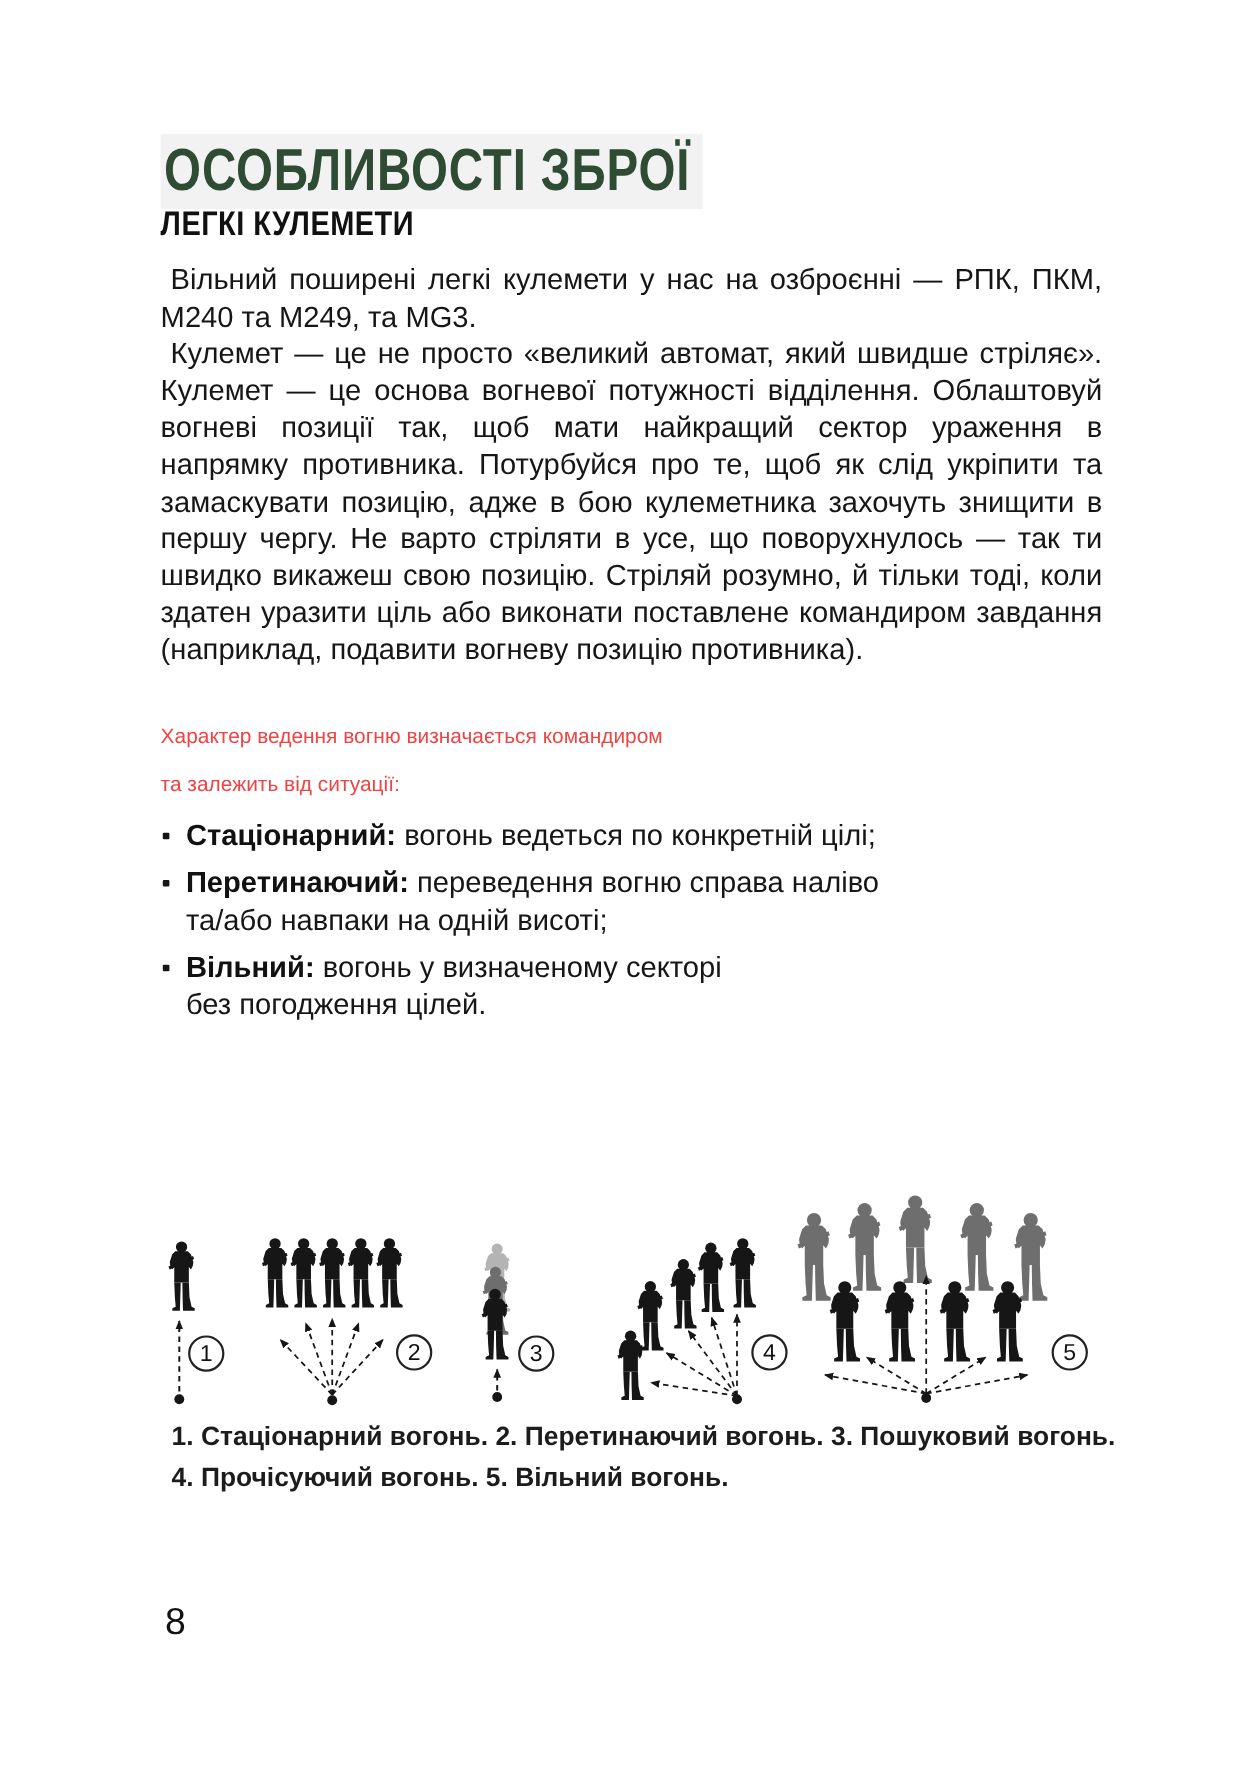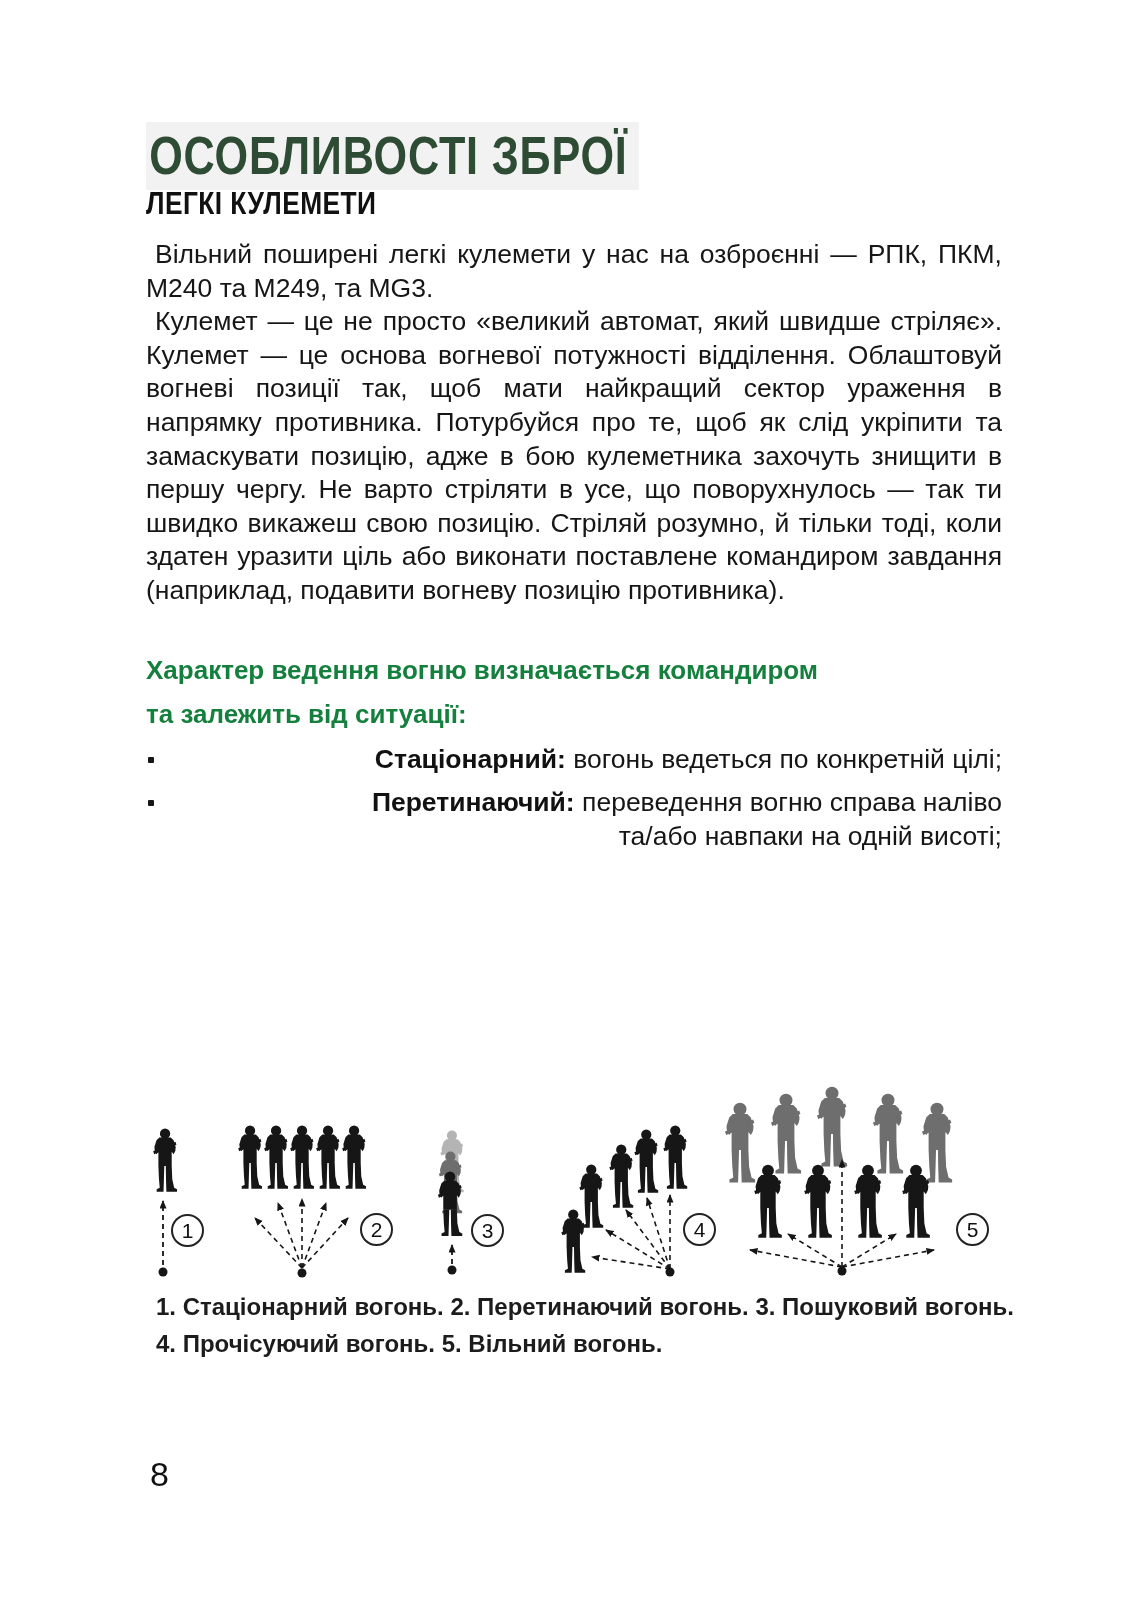--- a/index.html
+++ b/index.html
@@ -21,29 +21,29 @@
     font-size:31px; font-weight:700; letter-spacing:0.5px; line-height:32px;
     color:#111; transform:scaleX(0.85); transform-origin:0 0; white-space:nowrap;
   }
   .bodytext {
     position:absolute; left:146px; top:238px; width:856px;
     font-size:26.5px; line-height:33.6px; text-align:justify;
   }
   .bodytext p { margin:0; text-indent:9px; }
   .fire-heading {
     position:absolute; left:146px; top:648px; width:856px; margin:0;
-    font-size:26px; font-weight:700; line-height:44px;
-    white-space:pre-line; color:#15803d;
+    font-size:19px; font-weight:400; line-height:44px;
+    white-space:pre-line; color:#ef4444;
   }
   .fire-list {
     position:absolute; left:146px; top:742px; width:856px;
     margin:0; padding:0; list-style:none;
     font-size:26.5px; line-height:34px;
   }
-  .fire-list li { position:relative; padding-left:23px; margin:0 0 9px 0; white-space:pre-line;text-align:right; }
+  .fire-list li { position:relative; padding-left:23px; margin:0 0 9px 0; white-space:pre-line; }
   .bullet-sq {
     position:absolute; left:2px; top:15px; width:6px; height:6px;
     background:#161616; border-radius:1px;
   }
   .term { font-weight:700; color:#111; }
   .diagram { position:absolute; left:140px; top:1072px; width:880px; height:212px; }
   .diagram svg { position:absolute; left:0; top:0; }
   .fig-num {
     position:absolute; width:29px; height:29px; border:2px solid #222;
     border-radius:50%; background:#fff; display:flex; align-items:center;
@@ -77,20 +77,22 @@
   <p>Кулемет — це не просто «великий автомат, який швидше стріляє». Кулемет — це основа вогневої потужності відділення. Облаштовуй вогневі позиції так, щоб мати найкращий сектор ураження в напрямку противника. Потурбуйся про те, щоб як слід укріпити та замаскувати позицію, адже в бою кулеметника захочуть знищити в першу чергу. Не варто стріляти в усе, що поворухнулось — так ти швидко викажеш свою позицію. Стріляй розумно, й тільки тоді, коли здатен уразити ціль або виконати поставлене командиром завдання (наприклад, подавити вогневу позицію противника).</p>
 </div>
 
 <h3 class="fire-heading">Характер ведення вогню визначається командиром
 та залежить від ситуації:</h3>
 
 <ul class="fire-list">
   <li><span class="bullet-sq"></span><span class="term">Стаціонарний:</span><span> вогонь ведеться по конкретній цілі;</span></li>
   <li><span class="bullet-sq"></span><span class="term">Перетинаючий:</span><span> переведення вогню справа наліво
 та/або навпаки на одній висоті;</span></li>
+  <li><span class="bullet-sq"></span><span class="term">Вільний:</span><span> вогонь у визначеному секторі
+без погодження цілей.</span></li>
 </ul>
 
 <div class="diagram">
   <svg width="880" height="212" viewBox="0 0 880 212">
     <defs>
       <marker id="arw" markerWidth="10" markerHeight="8" refX="7.5" refY="3.5" orient="auto" markerUnits="userSpaceOnUse">
         <path d="M0 0 L8.5 3.5 L0 7 Z" fill="#161616"></path>
       </marker>
       <g id="soldier">
         <circle cx="15" cy="6" r="5.4"></circle>

